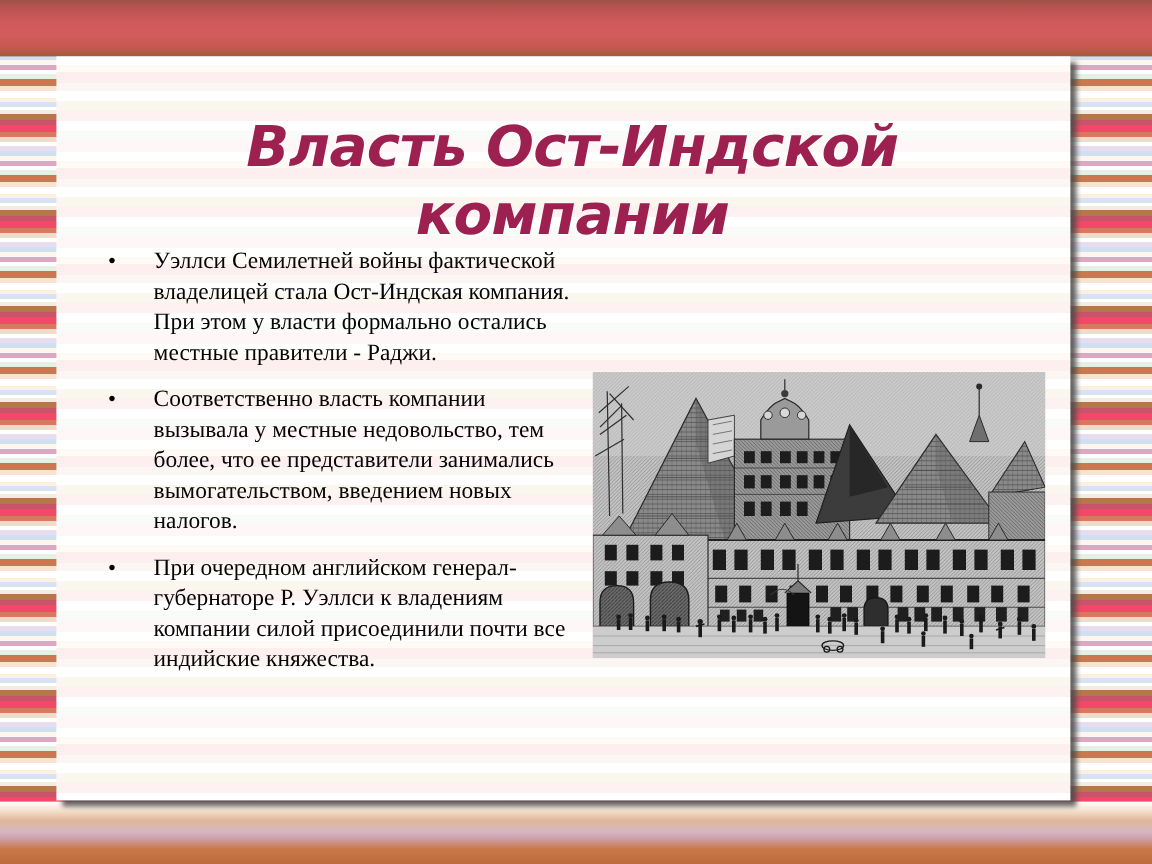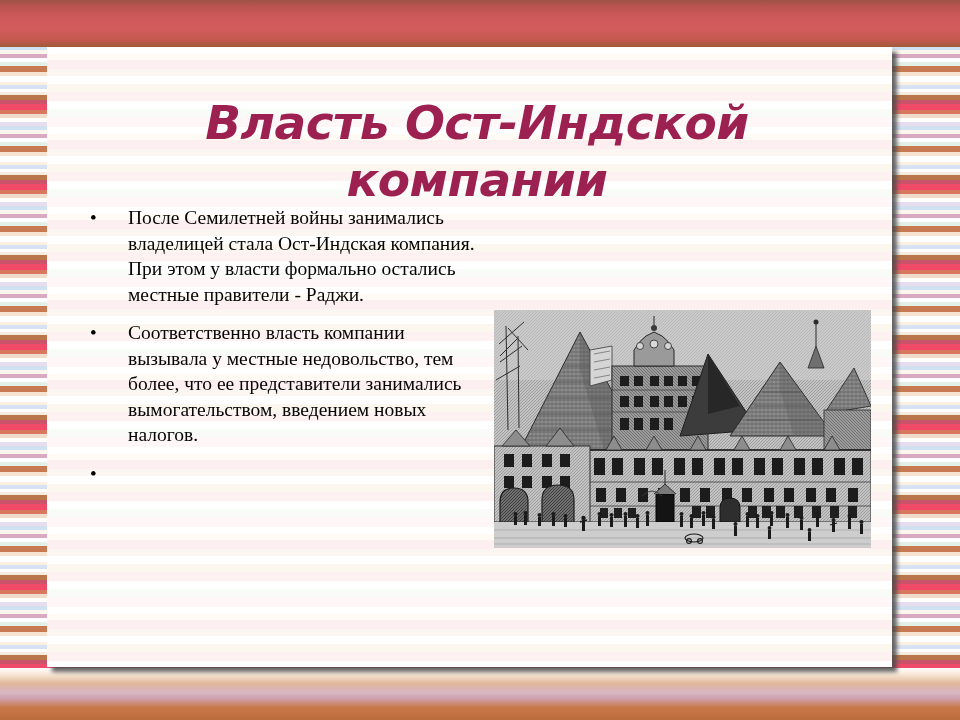--- a/index.html
+++ b/index.html
@@ -158,30 +158,31 @@
 
   <div id="panel">
 
     <h1 id="title">Власть Ост-Индской
 компании</h1>
 
     <ul id="body-list">
 
       <li class="bullet-item">
         <span class="bullet-marker">•</span>
-        <span class="bullet-text">После Семилетней войны занимались владелицей  стала Ост-Индская компания. При этом у власти формально остались местные правители - Раджи.</span>
+        <span class="bullet-text">Уэллси Семилетней войны фактической владелицей  стала Ост-Индская компания. При этом у власти формально остались местные правители - Раджи.</span>
       </li>
 
       <li class="bullet-item">
         <span class="bullet-marker">•</span>
         <span class="bullet-text">Соответственно власть компании вызывала у местные недовольство, тем более, что ее представители занимались вымогательством, введением новых налогов.</span>
       </li>
 
       <li class="bullet-item">
         <span class="bullet-marker">•</span>
+        <span class="bullet-text">При очередном английском генерал-губернаторе Р. Уэллси к владениям компании силой присоединили почти все индийские княжества.</span>
       </li>
 
     </ul>
 
     <div id="picture-frame">
       <svg width="377" height="238" viewBox="0 0 377 238" xmlns="http://www.w3.org/2000/svg">
         <defs>
           <pattern id="hatch" width="3" height="3" patternUnits="userSpaceOnUse">
             <rect width="3" height="3" fill="#c3c3c3"></rect>
             <path d="M0 3 L3 0" stroke="#8d8d8d" stroke-width="0.7"></path>

